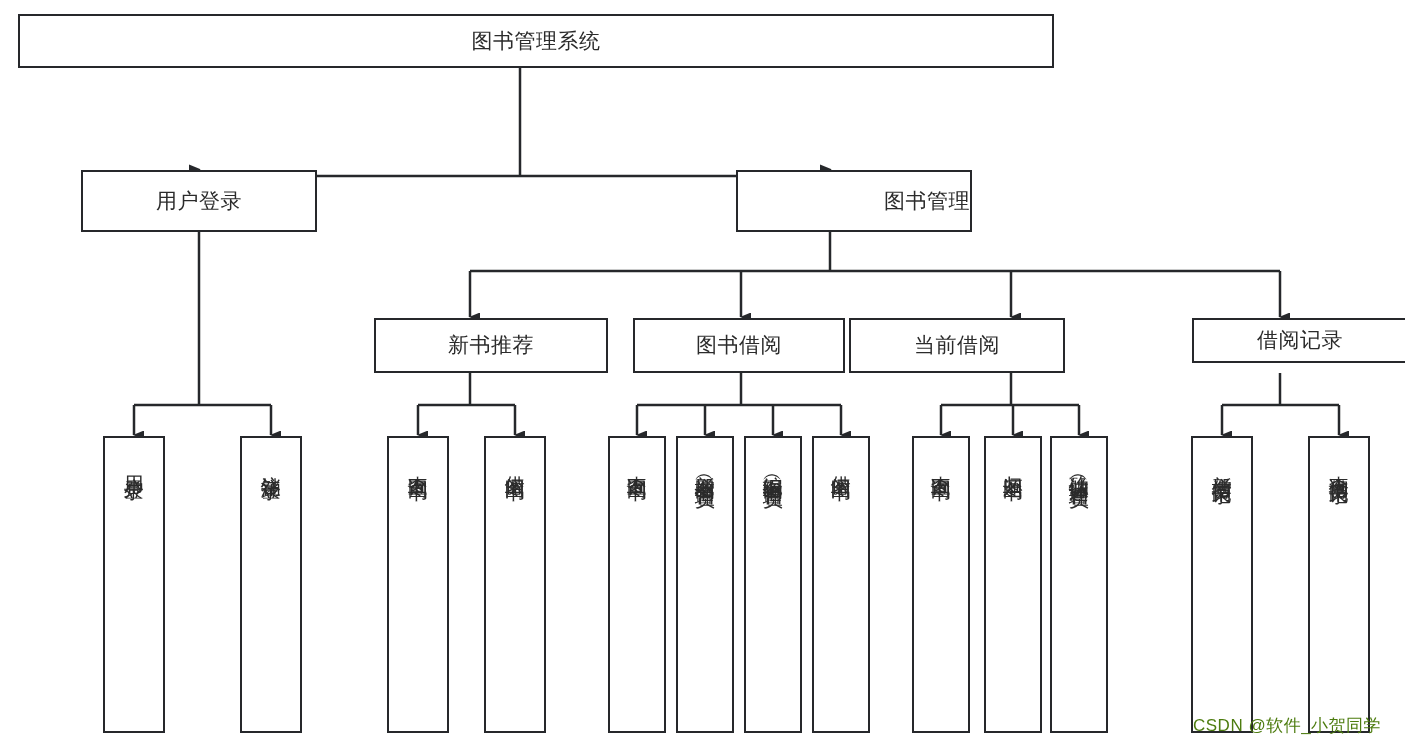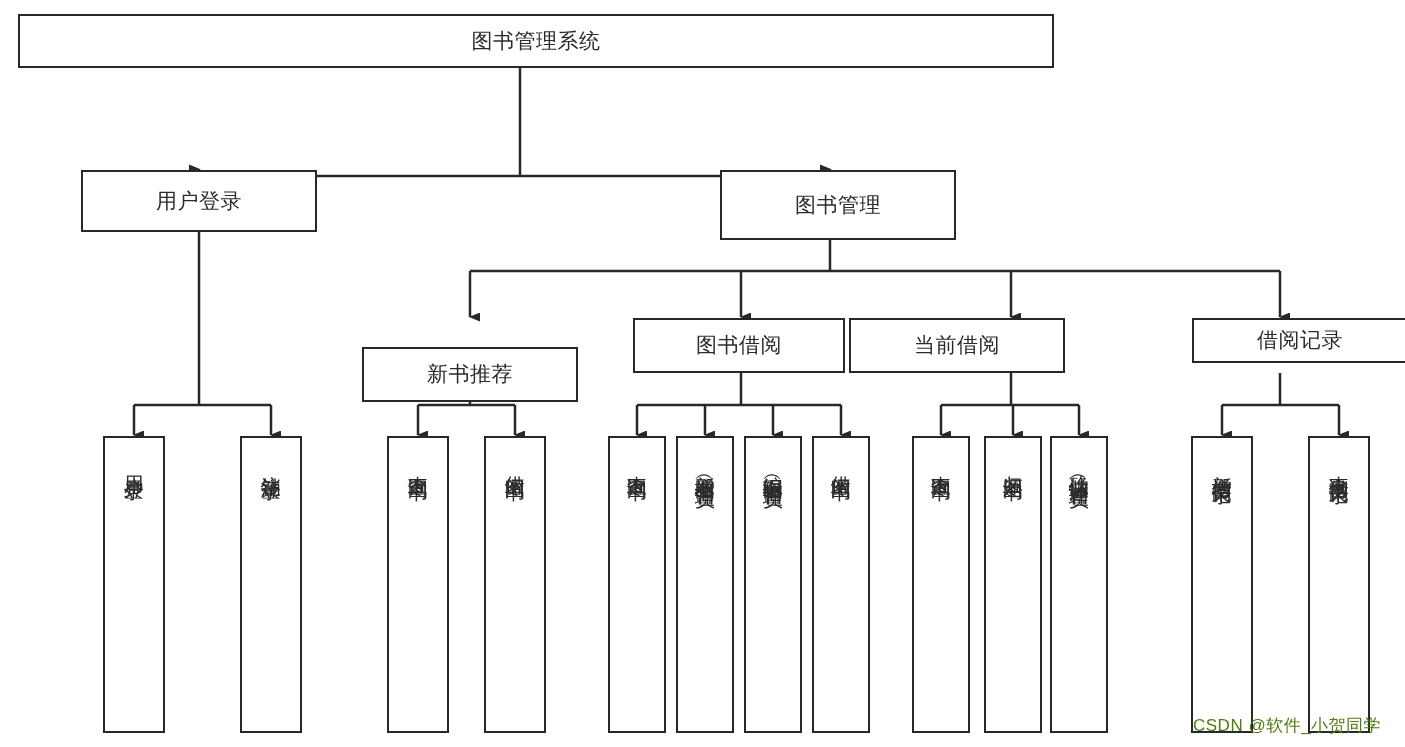--- a/index.html
+++ b/index.html
@@ -120,24 +120,24 @@
       </g>
   </svg>
 
   <div id="nodes-layer">
       <div class="node horizontal root" id="node-root" style="left: 18px; top: 14px; width: 1036px; height: 54px;">
         <span class="node-label">图书管理系统</span>
       </div>
       <div class="node horizontal" id="node-user-login" style="left: 81px; top: 170px; width: 236px; height: 62px;">
         <span class="node-label">用户登录</span>
       </div>
-      <div class="node horizontal" id="node-book-management" style="left: 720px; top: 170px; width: 236px; height: 70px;">
+      <div class="node horizontal" id="node-book-management" style="left: 736px; top: 170px; width: 236px; height: 62px; justify-content: flex-end;">
         <span class="node-label">图书管理</span>
       </div>
-      <div class="node horizontal" id="node-new-book-recommend" style="left: 362px; top: 318px; width: 216px; height: 55px; margin-top: 29px;">
+      <div class="node horizontal" id="node-new-book-recommend" style="left: 374px; top: 318px; width: 234px; height: 55px;">
         <span class="node-label">新书推荐</span>
       </div>
       <div class="node horizontal" id="node-book-borrow" style="left: 633px; top: 318px; width: 212px; height: 55px;">
         <span class="node-label">图书借阅</span>
       </div>
       <div class="node horizontal" id="node-current-borrow" style="left: 849px; top: 318px; width: 216px; height: 55px; align-items: center;">
         <span class="node-label">当前借阅</span>
       </div>
       <div class="node horizontal" id="node-borrow-record" style="left: 1192px; top: 318px; width: 216px; height: 45px;">
         <span class="node-label">借阅记录</span>

